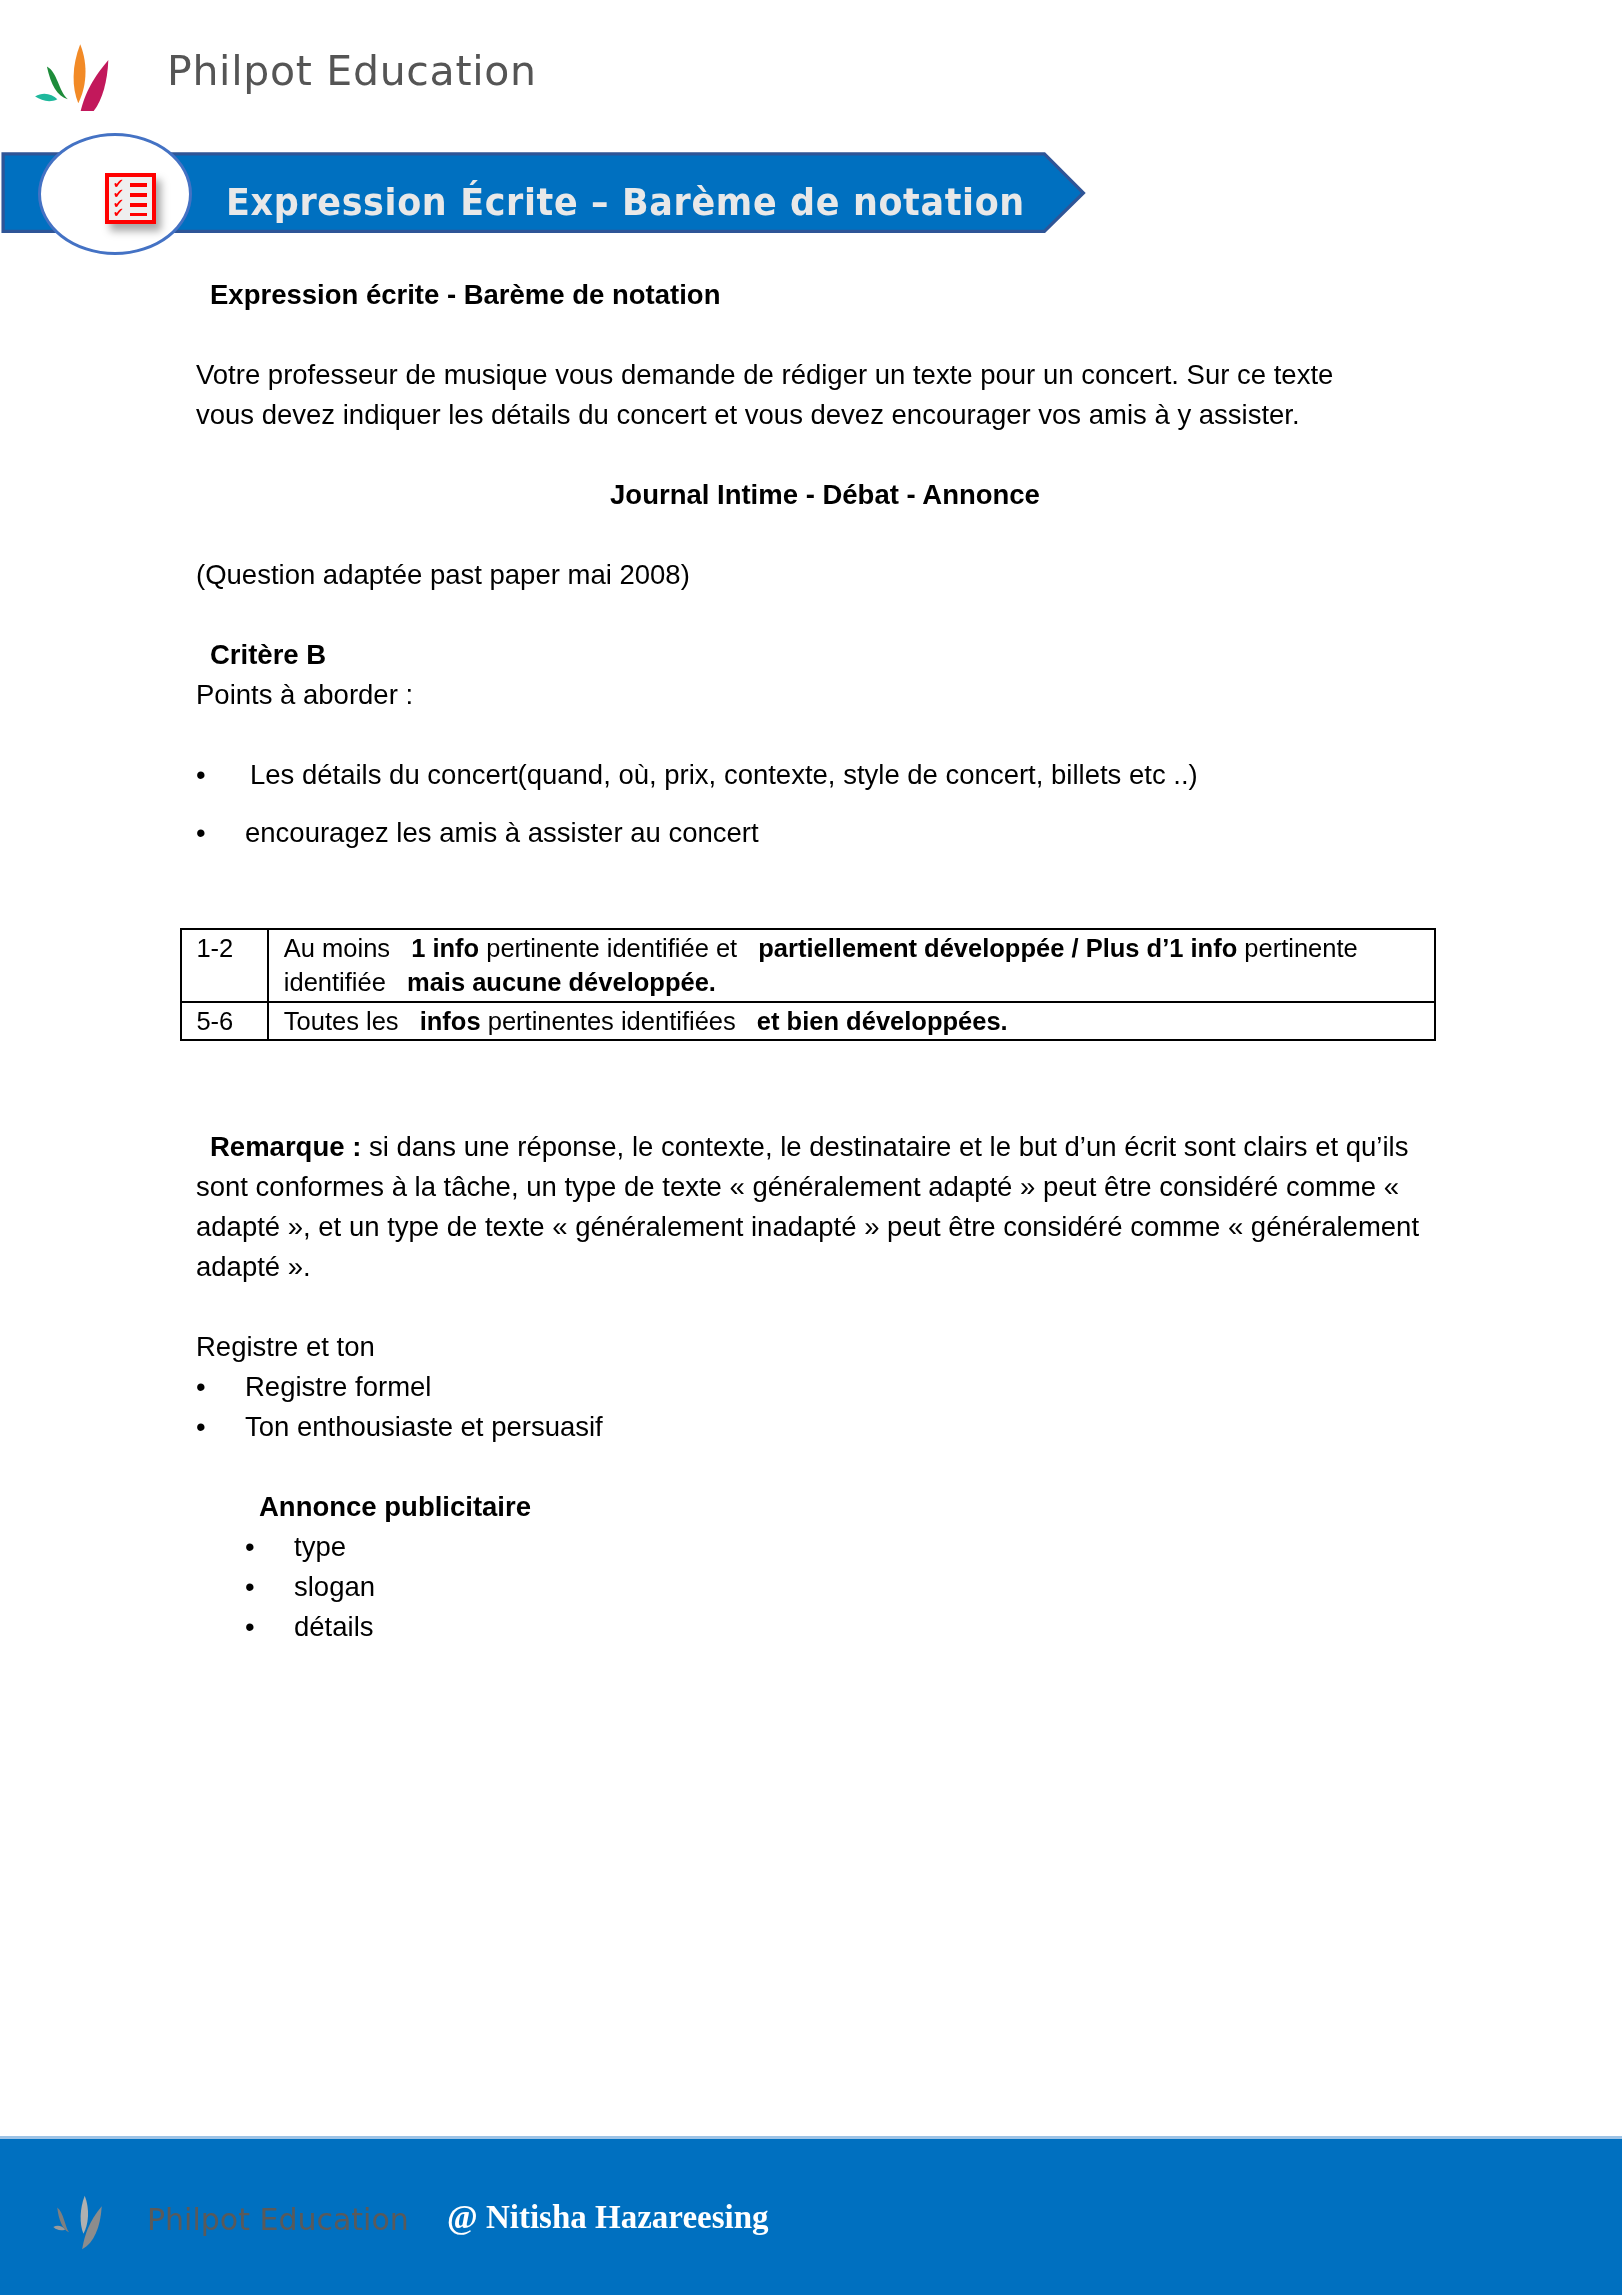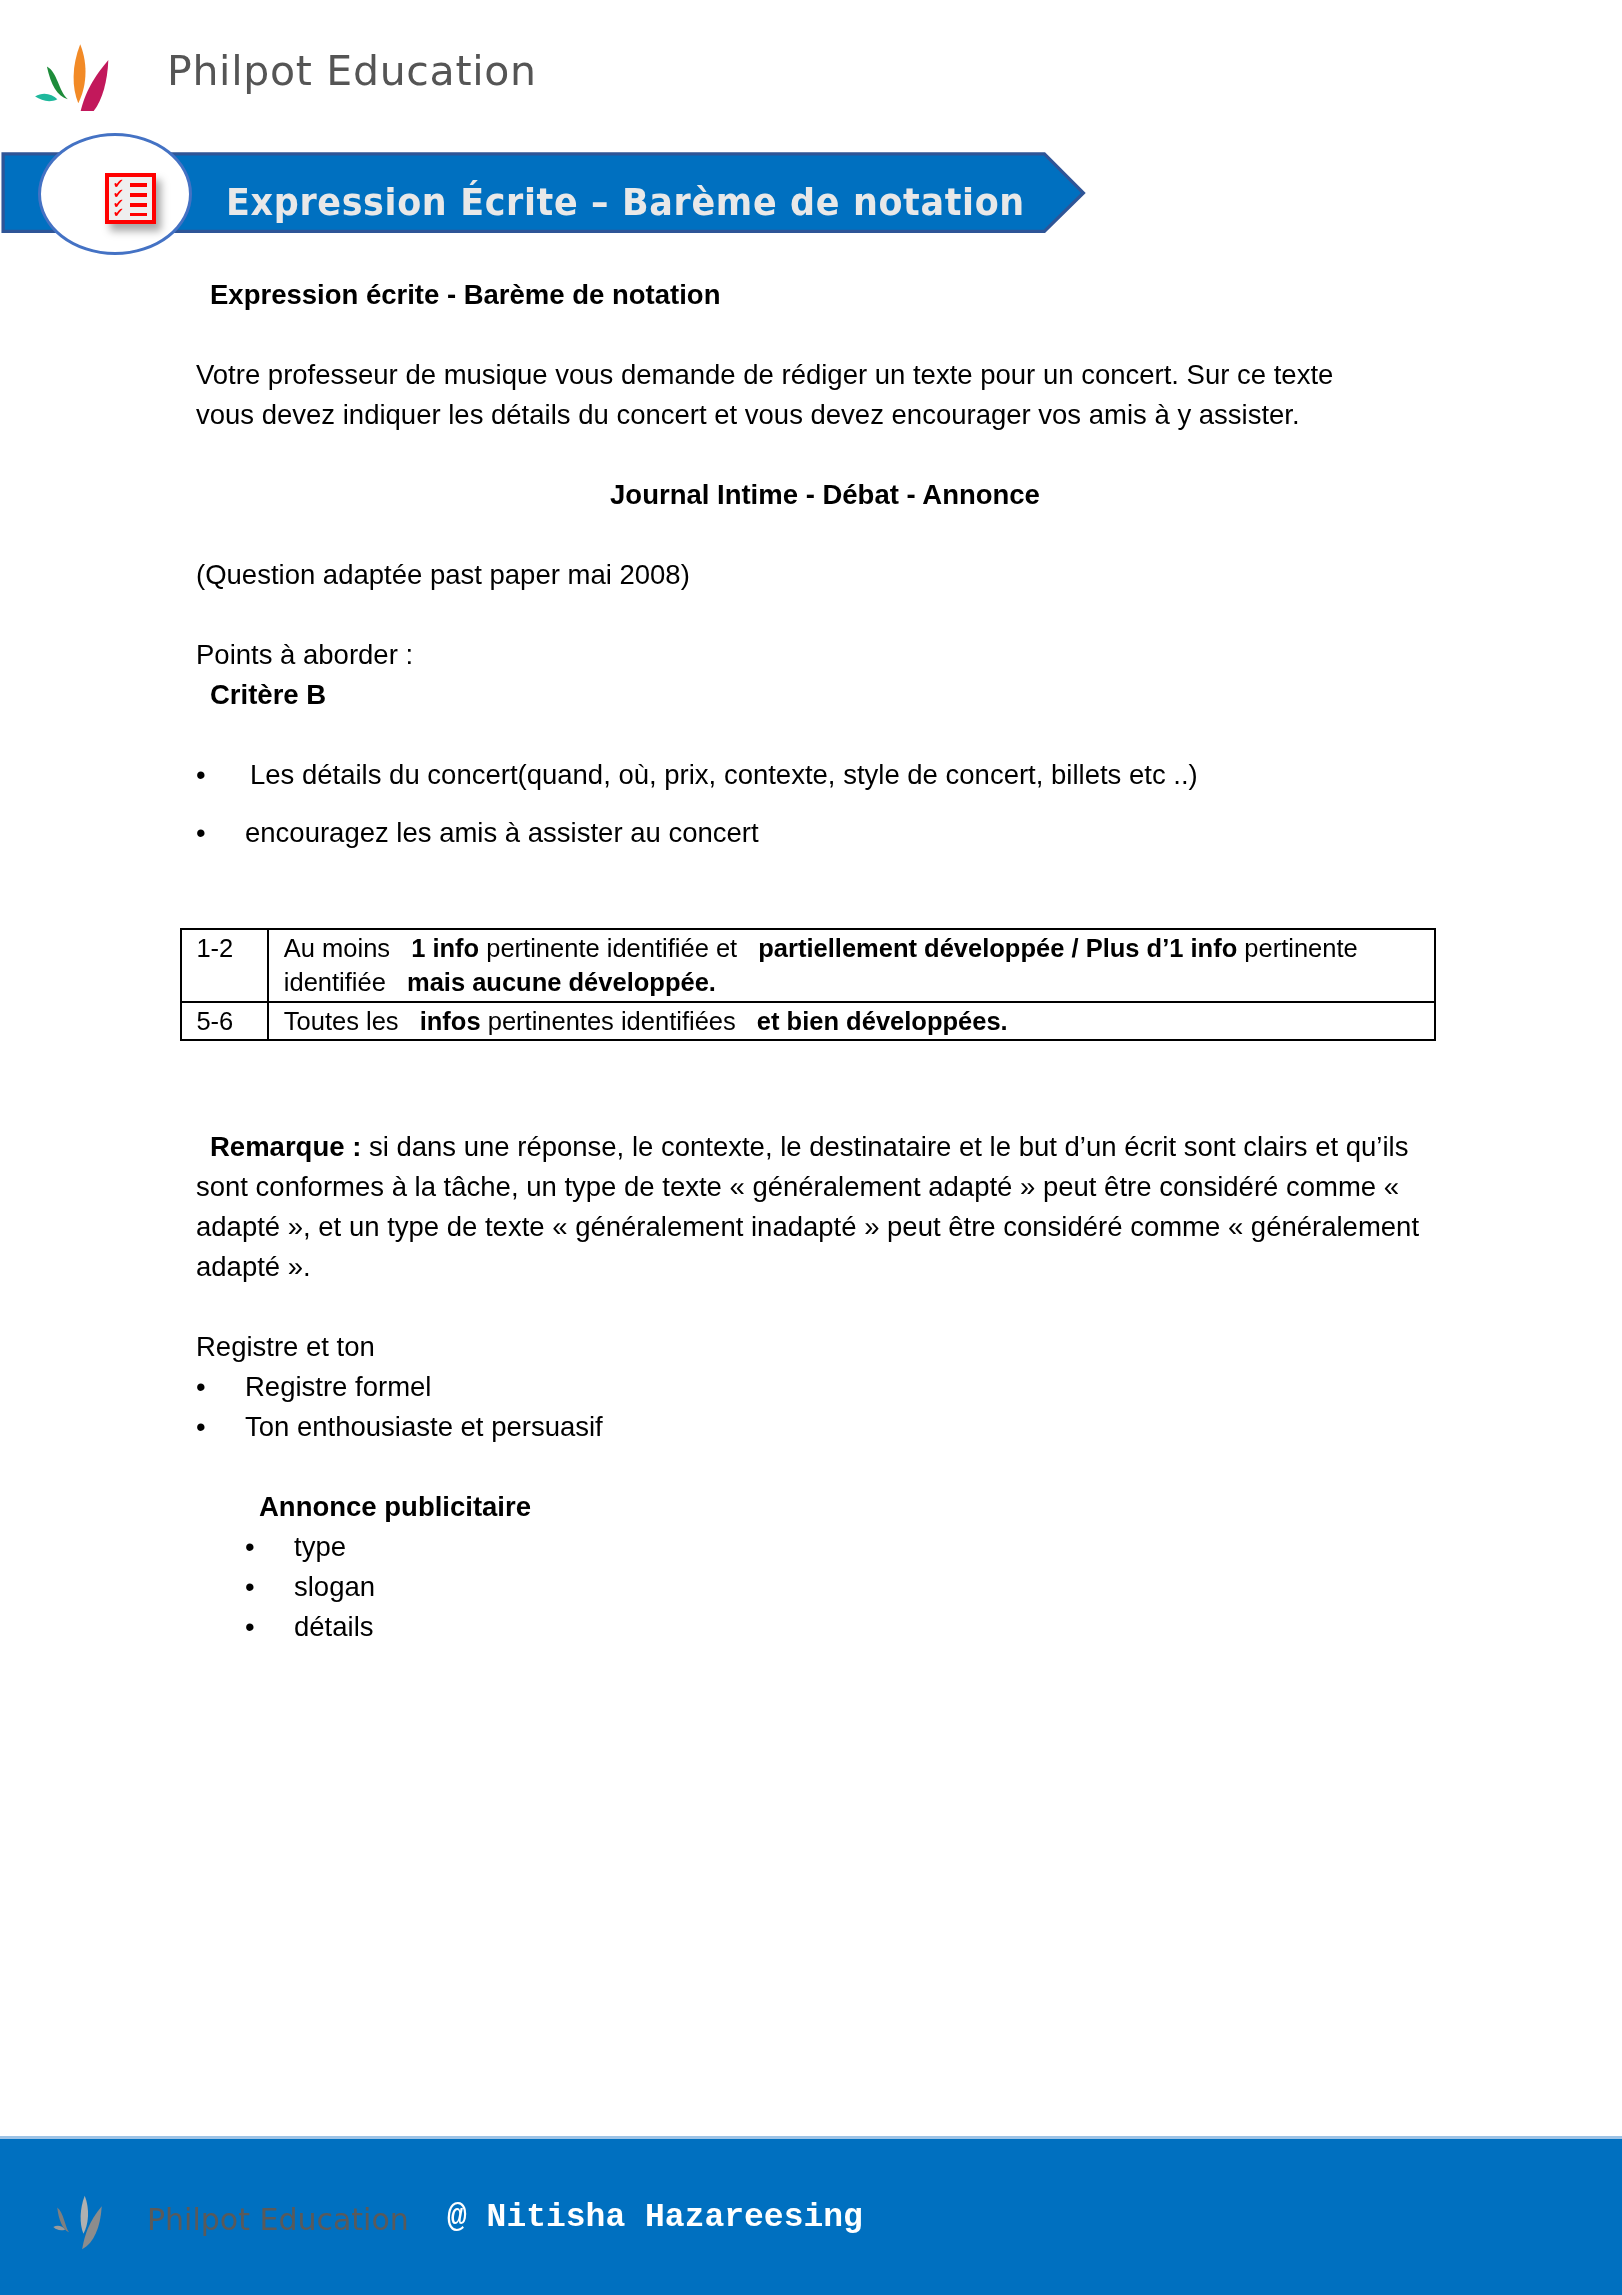--- a/index.html
+++ b/index.html
@@ -56,21 +56,21 @@
     font-family: "Liberation Sans", "DejaVu Sans", sans-serif;
   }
   .rubric td { border: 2.6px solid #000; vertical-align: top; padding: 1.3px 13px 1.3px 14.4px; }
   .rubric td.band { width: 58px; }
   .rubric tr.shade td { background: #e0e0e0; }
 
   
   .footer { position: absolute; left: 0; top: 2136px; width: 1622px; height: 159px; background: #0070c0; border-top: 3.9px solid #9dc3e6; }
   .foot-logo { position: absolute; left: 52px; top: 54px; width: 72px; height: 59px; }
   .foot-brand { position: absolute; left: 147px; top: 63px; font-size: 30px; color: #5a5a5a; font-family: "DejaVu Sans", sans-serif; }
-  .foot-author { position: absolute; left: 447px; top: 60px; font-size: 33px; font-weight: bold; color: #ffffff; font-family: Liberation Mono, monospace; }
+  .foot-author { position: absolute; left: 447px; top: 60px; font-size: 33px; font-weight: bold; color: #ffffff; font-family: Liberation Serif, serif; }
 </style>
 </head>
 <body>
 
 <svg class="logo" viewBox="0 0 160 130">
   <path d="M24 62 C40 70 42 100 56 112 C40 108 30 90 24 62 Z" fill="#1e8c3a"></path>
   <path d="M6 108 C18 100 32 104 40 112 C28 118 16 114 6 108 Z" fill="#1fb89c"></path>
   <path d="M75 28 C88 60 84 95 72 118 C62 95 62 60 75 28 Z" fill="#f28a26"></path>
   <path d="M118 52 C116 100 100 140 72 146 C78 118 84 92 118 52 Z" fill="#c2185b"></path>
 </svg>
@@ -105,22 +105,22 @@
 
 <div class="content">
   <p class="p bold">Expression écrite - Barème de notation</p>
   <div class="gap"></div>
   <p class="p" style="width:1191px">Votre professeur de musique vous demande de rédiger un texte pour un concert. Sur ce texte vous devez indiquer les détails du concert et vous devez encourager vos amis à y assister.</p>
   <div class="gap"></div>
   <p class="p bold center">Journal Intime - Débat - Annonce</p>
   <div class="gap"></div>
   <p class="p">(Question adaptée past paper mai 2008)</p>
   <div class="gap"></div>
+  <p class="p bold">Critère B</p>
   <p class="p">Points à aborder :</p>
-  <p class="p bold">Critère B</p>
   <div class="gap"></div>
   <ul class="bul spaced">
     <li>Les détails du concert(quand, où, prix, contexte, style de concert, billets etc ..)</li>
     <li style="padding-left:49px">encouragez les amis à assister au concert</li>
   </ul>
 </div>
 
 <table class="rubric">
   <tbody id="rubric-body">
       <tr>

